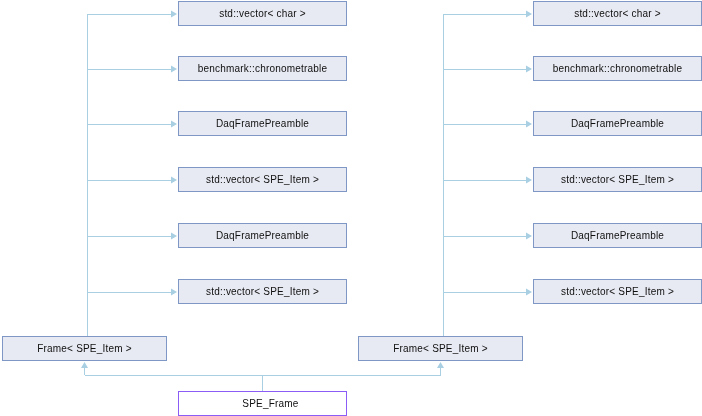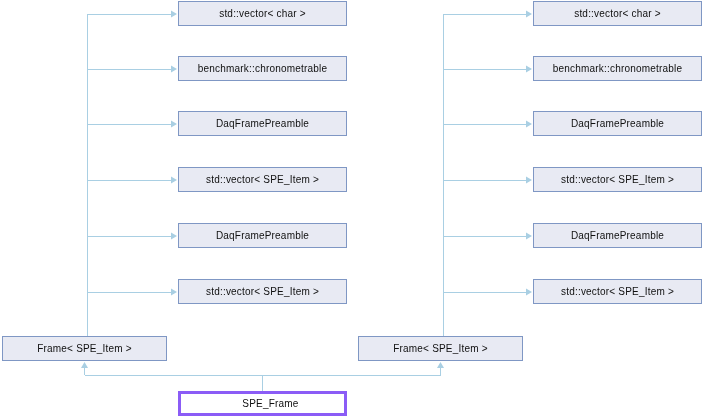--- a/index.html
+++ b/index.html
@@ -37,21 +37,21 @@
     border: 1px solid #7f97c4;
     color: #101010;
     font-size: 10px;
     line-height: 1;
     letter-spacing: 0.2px;
     white-space: nowrap;
     cursor: pointer;
   }
   .node.root {
     background: #ffffff;
-    border: 3px solid #8b5cf6;
+    border: 1px solid #8b5cf6;
     cursor: default;
     padding-left: 16px;
   }
   .node .label {
     display: block;
     transform: translateY(-0.5px);
   }
 </style>
 </head>
 <body>

